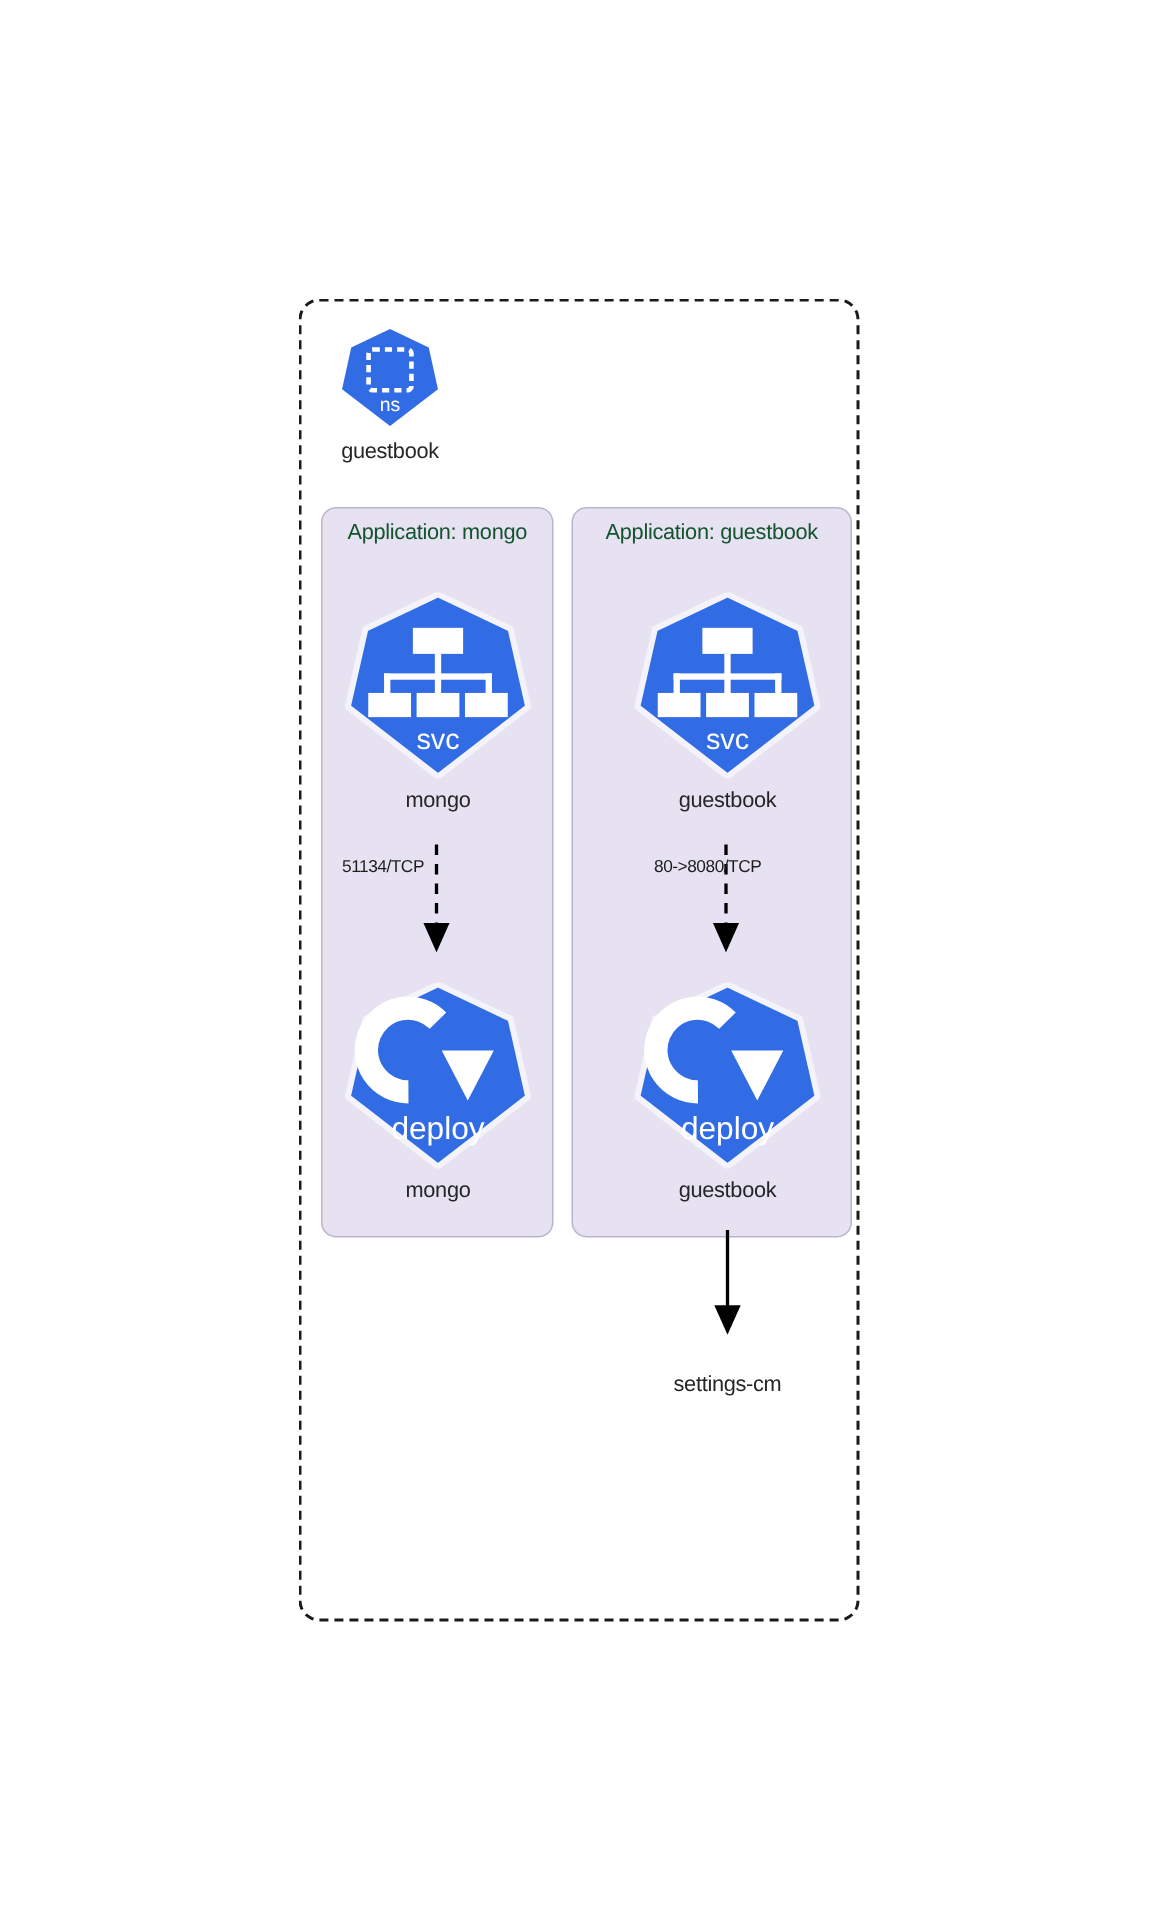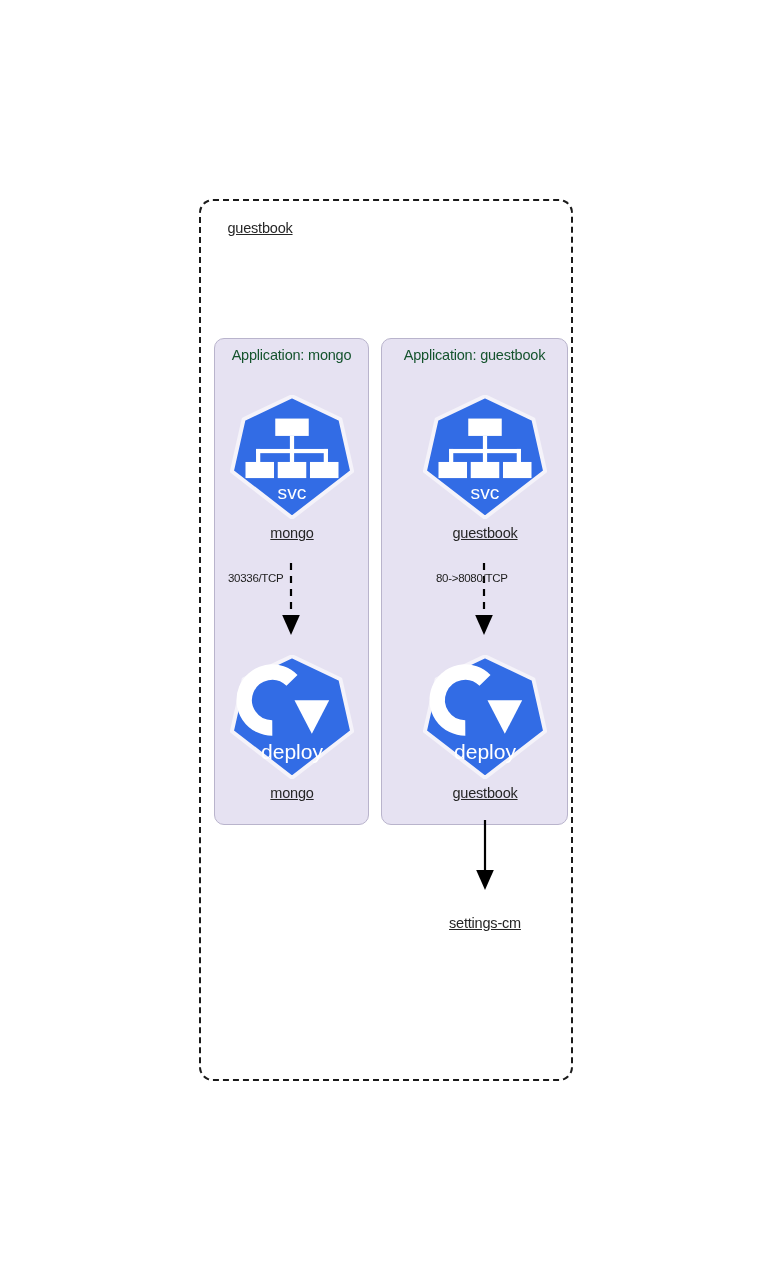--- a/index.html
+++ b/index.html
@@ -67,21 +67,20 @@
     margin: 0 auto;
     display: block;
   }
   .k8s-node-label {
     font-size: 14.5px;
     color: #262626;
     white-space: nowrap;
     letter-spacing: -0.2px;
     line-height: 1.15;
     margin-top: 2px;
-    text-decoration: underline;
   }
 
   
   #node-ns      { left: 205px; top: 218px; width: 110px; }
   #node-svc-mongo     { left: 230px; top: 395px; width: 124px; }
   #node-svc-guestbook { left: 423px; top: 395px; width: 124px; }
   #node-deploy-mongo     { left: 230px; top: 655px; width: 124px; }
   #node-deploy-guestbook { left: 423px; top: 655px; width: 124px; }
   #node-cm-settings      { left: 423px; top: 913px; width: 124px; }
 
@@ -129,24 +128,31 @@
 
     <g>
       <line x1="484" y1="563" x2="484" y2="625" stroke="#000000" stroke-width="2.2" stroke-dasharray="7 6" marker-end="url(#arrowhead)"></line>
     </g>
 
     <g>
       <line x1="485" y1="820" x2="485" y2="880" stroke="#000000" stroke-width="2.2" marker-end="url(#arrowhead)"></line>
     </g>
   </svg>
 
-  <div class="edge-label" id="edge-label-mongo">30336/TCP</div>
+  <div class="edge-label" id="edge-label-mongo">51134/TCP</div>
   <div class="edge-label" id="edge-label-guestbook">80-&gt;8080/TCP</div>
 
   <div class="k8s-node" id="node-ns">
+    <div class="k8s-icon-wrap">
+      <svg width="68" height="68" viewBox="0 0 100 100" xmlns="http://www.w3.org/2000/svg">
+        <polygon points="50,2 88,20 97,61 50,97 3,61 12,20" fill="#326CE5"></polygon>
+        <rect x="29" y="22" width="42" height="40" rx="4" fill="none" stroke="#ffffff" stroke-width="4.5" stroke-dasharray="7 5"></rect>
+        <text x="50" y="82" text-anchor="middle" font-family="Liberation Sans, sans-serif" font-size="19" fill="#ffffff">ns</text>
+      </svg>
+    </div>
     <div class="k8s-node-label">guestbook</div>
   </div>
 
   <div class="k8s-node" id="node-svc-mongo">
     <div class="k8s-icon-wrap">
       <svg width="124" height="124" viewBox="0 0 100 100" xmlns="http://www.w3.org/2000/svg">
         <polygon points="50,1 89,19.5 98.5,61.5 50,99 1.5,61.5 11,19.5" fill="#326CE5" stroke="#f5f3fa" stroke-width="3.2" stroke-linejoin="round"></polygon>
         <g fill="#ffffff">
           <rect x="36.5" y="19" width="27" height="14"></rect>
           <rect x="48.3" y="33" width="3.4" height="12"></rect>

